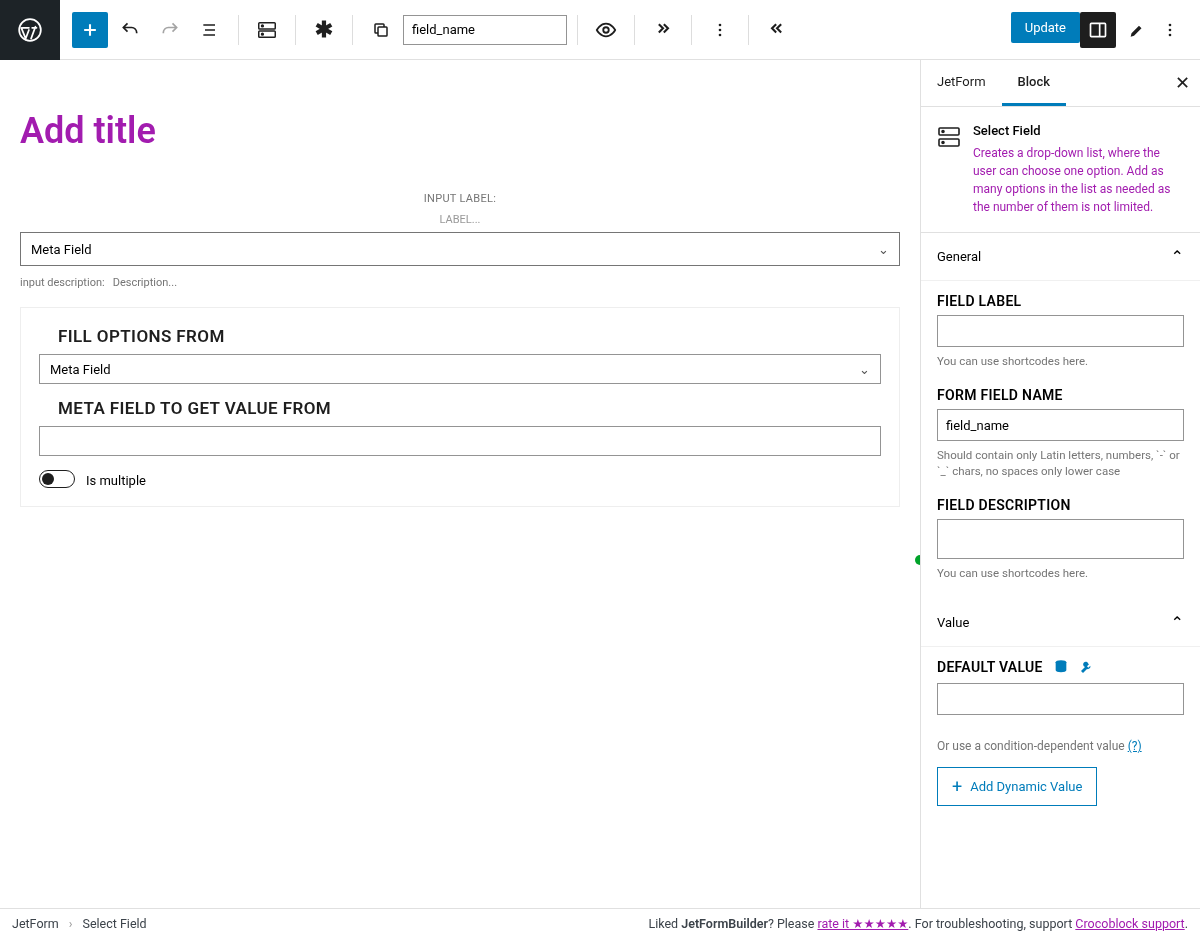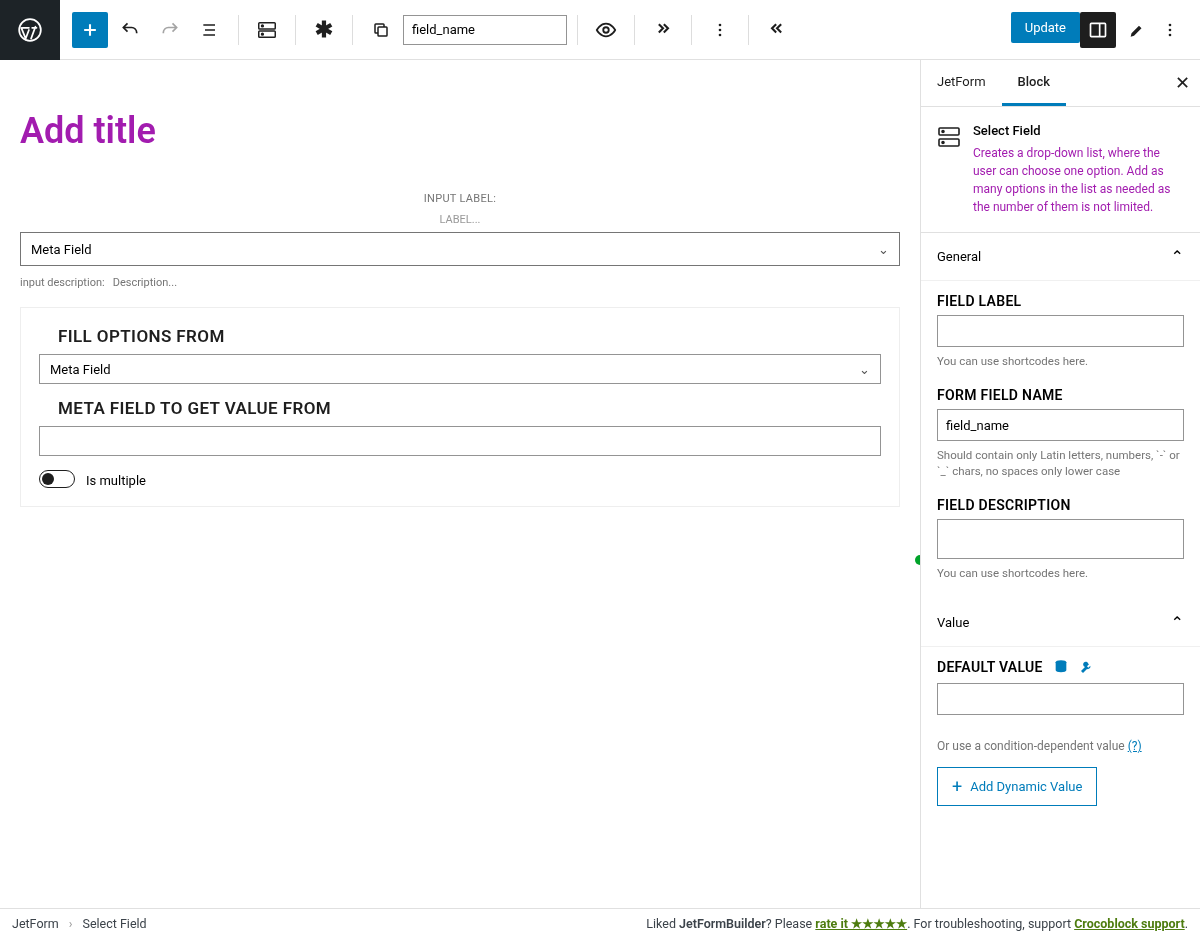--- a/index.html
+++ b/index.html
@@ -62,21 +62,21 @@
 .default-row { display: flex; align-items: center; gap: 10px; margin-bottom: 8px; }
 .mini-icon { width: 16px; height: 16px; color: #007cba; }
 .cond-text { font-size: 12px; color: #757575; margin: 18px 0 14px; }
 .cond-text a { color: #007cba; text-decoration: underline; }
 .dyn-btn { display: inline-flex; align-items: center; gap: 8px; border: 1px solid #007cba; color: #007cba; background: #fff; padding: 8px 14px; font-size: 13px; cursor: pointer; }
 .dyn-btn .plus { font-size: 18px; font-weight: 400; }
 
 .footer { height: 30px; border-top: 1px solid #e0e0e0; display: flex; align-items: center; justify-content: space-between; padding: 0 12px; font-size: 12.5px; color: #3c434a; }
 .breadcrumb { display: flex; align-items: center; gap: 10px; }
 .breadcrumb .sep { color: #999; }
-.footer a { color: #4d7c0f; text-decoration: underline; font-weight: bold; }
+.footer a { color: #a21caf; text-decoration: underline; }
 .footer-right b { font-weight: 600; }
 .drag-handle { position: absolute; right: -5px; top: 495px; width: 10px; height: 10px; background: #00a32a; border-radius: 50%; }
 </style>
 </head>
 <body>
 
 <div class="topbar">
   <div class="wp-logo">
     <svg viewBox="0 0 24 24" fill="none" stroke="#fff" stroke-width="1.6">
         <circle cx="12" cy="12" r="10"></circle>

